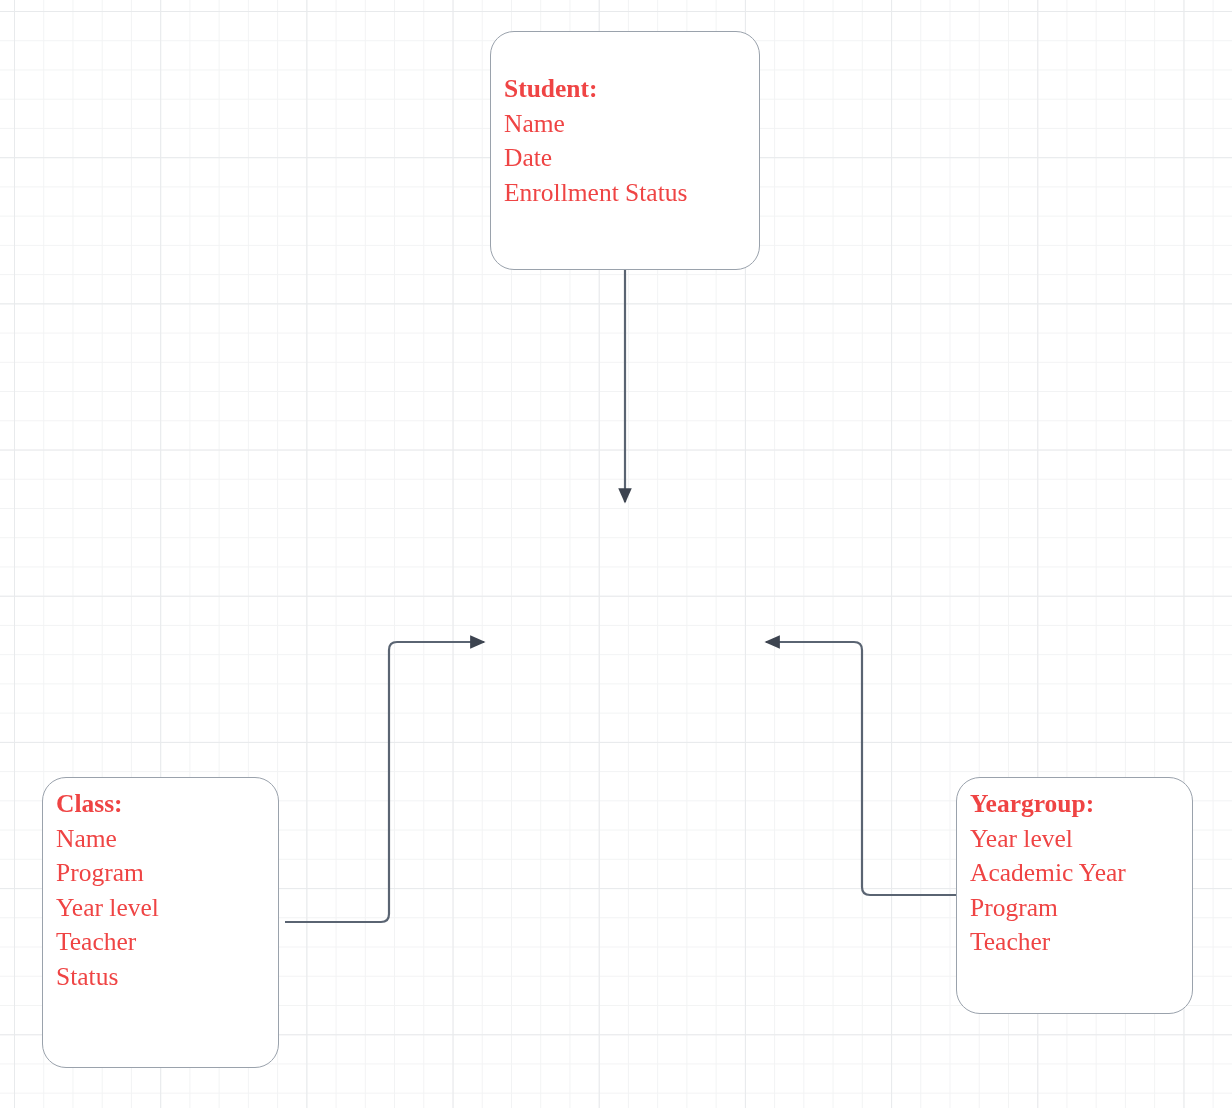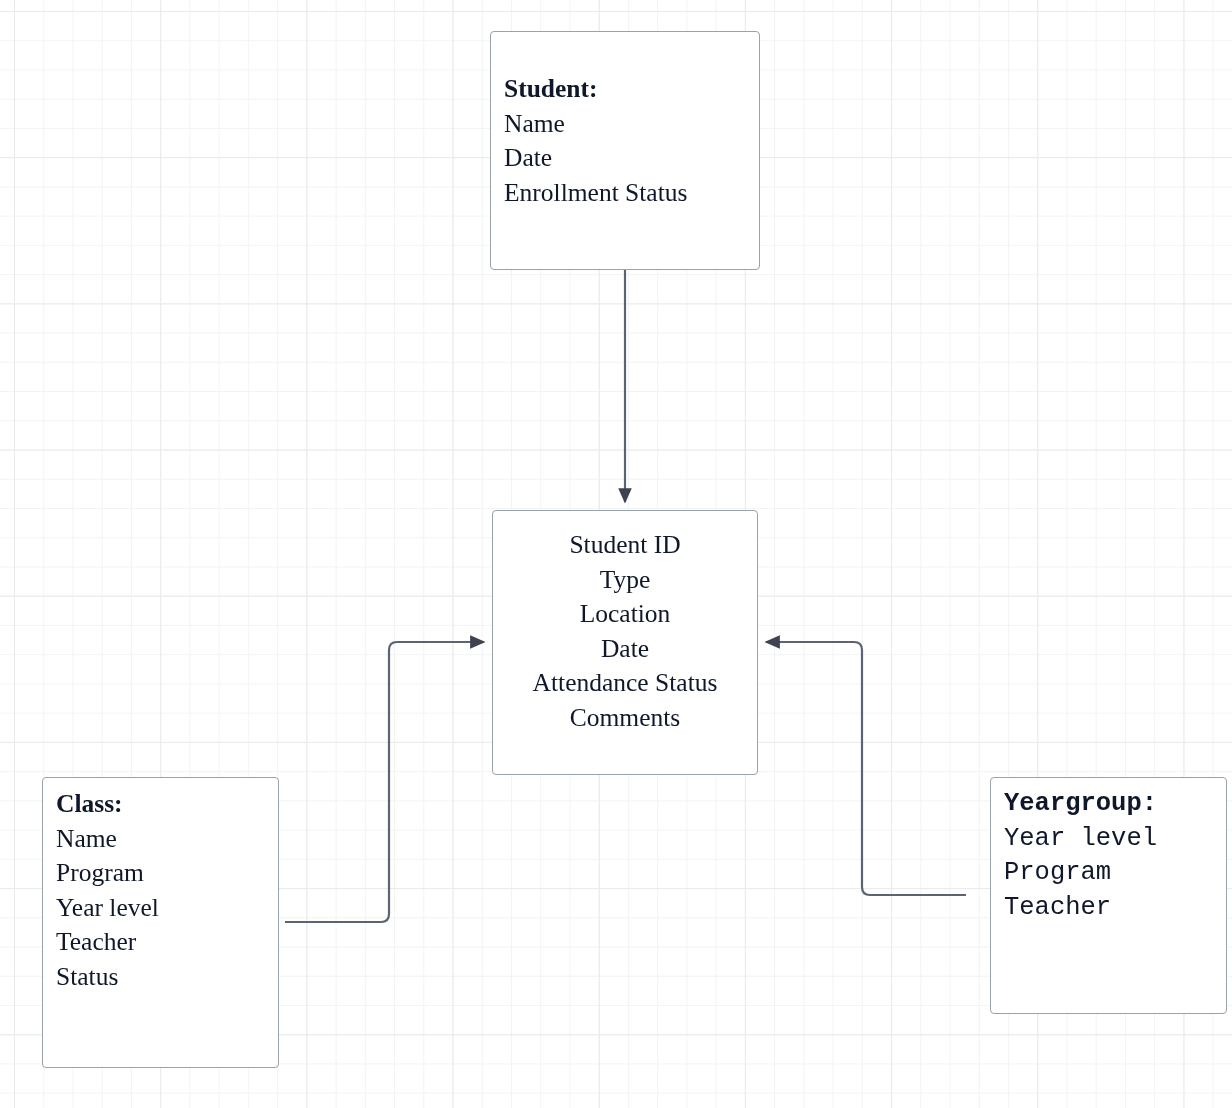--- a/index.html
+++ b/index.html
@@ -32,22 +32,22 @@
     top: 0;
     width: 1232px;
     height: 1108px;
     pointer-events: none;
   }
   .node {
     position: absolute;
     box-sizing: border-box;
     background: #ffffff;
     border: 1.6px solid #9aa2ac;
-    border-radius: 4px;
-    color: #0f172a;
+    border-radius: 24px;
+    color: #ef4444;
     font-size: 25.5px;
     line-height: 1.355;
   }
   .node .inner {
     position: absolute;
     left: 0;
     right: 0;
   }
   .node-left .inner {
     padding-left: 13px;
@@ -67,21 +67,21 @@
   
   #node-student   { left: 490px; top: 31px;  width: 270px; height: 239px; }
   #node-student .inner { top: 40px; }
 
   #node-attendance { left: 492px; top: 510px; width: 266px; height: 265px; }
   #node-attendance .inner { top: 17px; }
 
   #node-class     { left: 42px;  top: 777px; width: 237px; height: 291px; }
   #node-class .inner { top: 9px; }
 
-  #node-yeargroup { left: 990px; top: 777px; width: 237px; height: 237px; font-family: Liberation Mono, monospace; }
+  #node-yeargroup { left: 956px; top: 777px; width: 237px; height: 237px; }
   #node-yeargroup .inner { top: 9px; }
 </style>
 </head>
 <body>
 
 <div id="canvas">
 
   <svg class="edges" viewBox="0 0 1232 1108" width="1232" height="1108" xmlns="http://www.w3.org/2000/svg">
     <defs>
       <marker id="arrowhead" viewBox="0 0 10 10" refX="9" refY="5" markerWidth="7" markerHeight="7" orient="auto-start-reverse">
@@ -98,44 +98,35 @@
 
   <div class="node node-left" id="node-student">
     <div class="inner">
       <div class="title">Student:</div>
       <div class="field">Name</div>
       <div class="field">Date</div>
       <div class="field">Enrollment Status</div>
     </div>
   </div>
 
-  <div class="node node-center" id="node-attendance">
-    <div class="inner">
-      <div class="field">Student ID</div>
-      <div class="field">Type</div>
-      <div class="field">Location</div>
-      <div class="field">Date</div>
-      <div class="field">Attendance Status</div>
-      <div class="field">Comments</div>
-    </div>
-  </div>
 
   <div class="node node-left" id="node-class">
     <div class="inner">
       <div class="title">Class:</div>
       <div class="field">Name</div>
       <div class="field">Program</div>
       <div class="field">Year level</div>
       <div class="field">Teacher</div>
       <div class="field">Status</div>
     </div>
   </div>
 
   <div class="node node-left" id="node-yeargroup">
     <div class="inner">
       <div class="title">Yeargroup:</div>
       <div class="field">Year level</div>
+      <div class="field">Academic Year</div>
       <div class="field">Program</div>
       <div class="field">Teacher</div>
     </div>
   </div>
 
 </div>
 
 </body></html>

